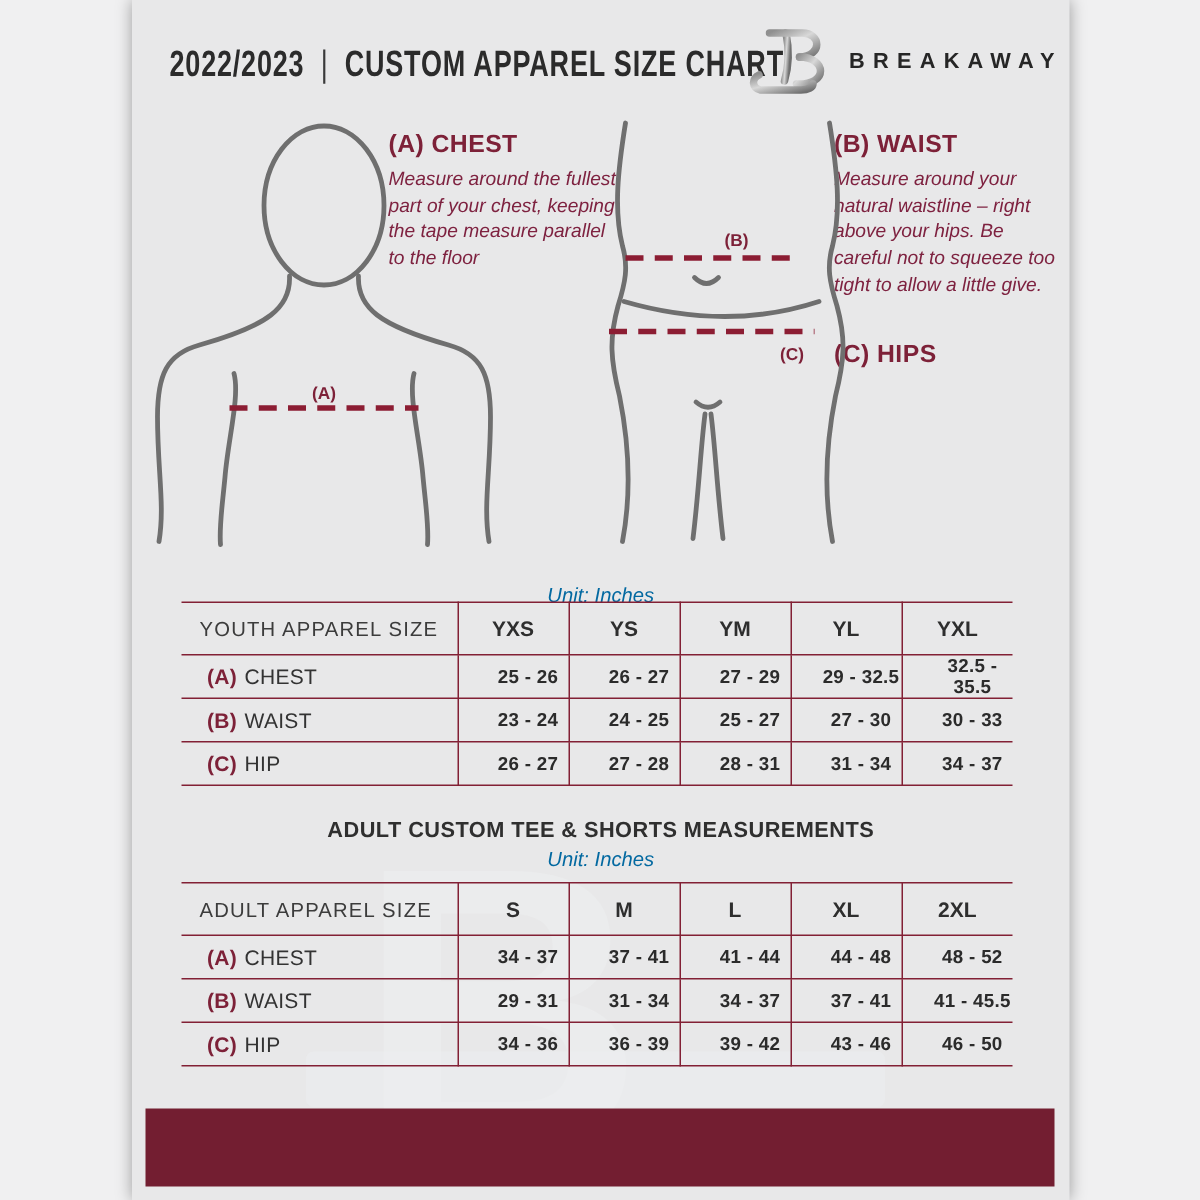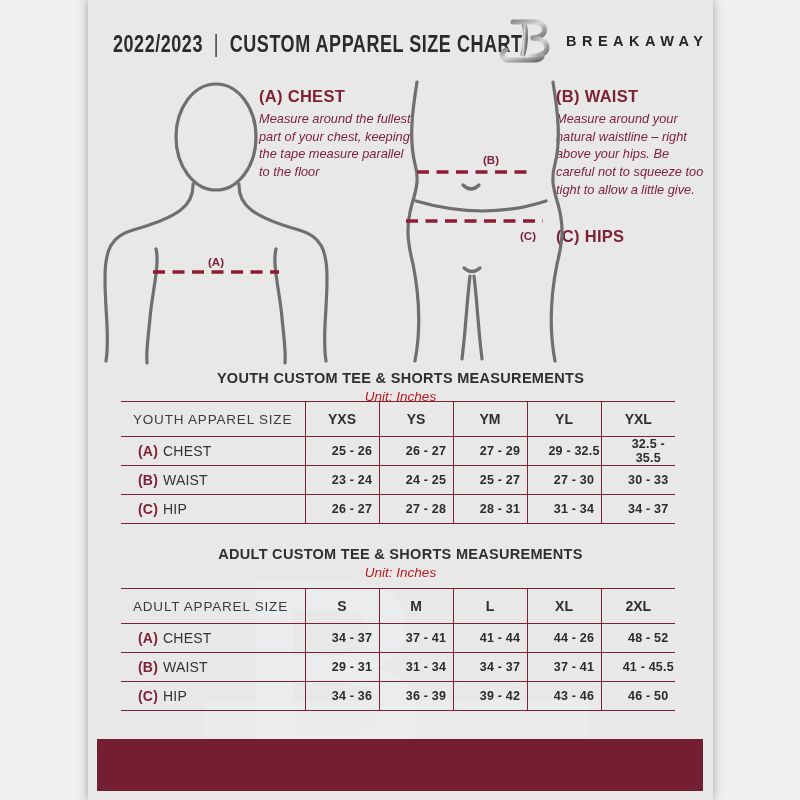--- a/index.html
+++ b/index.html
@@ -49,21 +49,21 @@
     position:absolute;left:116px;top:701px;width:386px;height:37px;
     background:#eef0f1;opacity:.45;border-radius:5px;z-index:1;pointer-events:none;
   }
   
   .sec-title{
     position:absolute;left:88px;width:625px;text-align:center;
     font-size:14.5px;font-weight:700;color:#2f2f2f;letter-spacing:.3px;z-index:2;
   }
   .sec-unit{
     position:absolute;left:88px;width:625px;text-align:center;
-    font-size:13.5px;font-style:italic;color:#b91c1c;z-index:2;
+    font-size:13.5px;font-style:italic;color:#0369a1;z-index:2;
   }
   .t-youth-title{top:370px;} .t-youth-unit{top:389px;}
   .t-adult-title{top:546px;} .t-adult-unit{top:565px;}
   .tbl-wrap{position:absolute;left:121px;width:554px;z-index:2;}
   .tbl-youth{top:401px;} .tbl-adult{top:588px;}
   table.size{border-collapse:collapse;table-layout:fixed;width:554px;}
   table.size col.c-label{width:184px;}
   table.size col.c-size{width:74px;}
   table.size th,table.size td{
     border-top:1.5px solid #822035;border-bottom:1.5px solid #822035;
@@ -145,21 +145,20 @@
       <path d="M 364,190 Q 372,197 380,190"></path>
       <path d="M 370,198 C 367,222 366,248 362,281"></path>
       <path d="M 374,198 C 377,222 378,248 382,281"></path>
     </g>
     <path d="M 317,94 L 433,94" stroke="#8c1d33" stroke-width="3.6" stroke-dasharray="12 7.5" fill="none"></path>
     <text x="391" y="86" text-anchor="middle" font-family="Liberation Sans, sans-serif" font-size="11.5" font-weight="bold" fill="#7d2138">(B)</text>
     <path d="M 306,143 L 443,143" stroke="#8c1d33" stroke-width="3.6" stroke-dasharray="12 7.5" fill="none"></path>
     <text x="428" y="162" text-anchor="middle" font-family="Liberation Sans, sans-serif" font-size="11.5" font-weight="bold" fill="#7d2138">(C)</text>
   </svg>
 
-  <div class="sec-title t-youth-title">YOUTH CUSTOM TEE &amp; SHORTS MEASUREMENTS</div>
   <div class="sec-unit t-youth-unit">Unit: Inches</div>
   <div class="tbl-wrap tbl-youth">
     <table class="size">
       <colgroup>
           <col class="c-label">
           <col class="c-size">
           <col class="c-size">
           <col class="c-size">
           <col class="c-size">
           <col class="c-size">
@@ -224,21 +223,21 @@
           <th>XL</th>
           <th>2XL</th>
         </tr>
       </thead>
       <tbody>
         <tr>
           <td class="rowlabel"><span class="pfx">(A)</span><span>CHEST</span></td>
           <td>34 - 37</td>
           <td>37 - 41</td>
           <td>41 - 44</td>
-          <td>44 - 26</td>
+          <td>44 - 48</td>
           <td>48 - 52</td>
         </tr>
         <tr>
           <td class="rowlabel"><span class="pfx">(B)</span><span>WAIST</span></td>
           <td>29 - 31</td>
           <td>31 - 34</td>
           <td>34 - 37</td>
           <td>37 - 41</td>
           <td>41 - 45.5</td>
         </tr>

